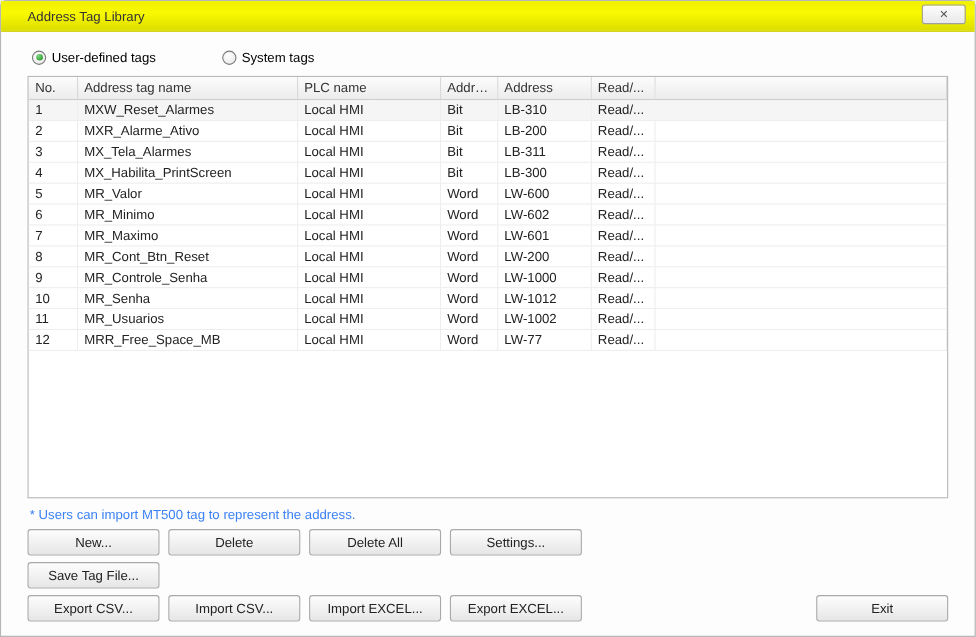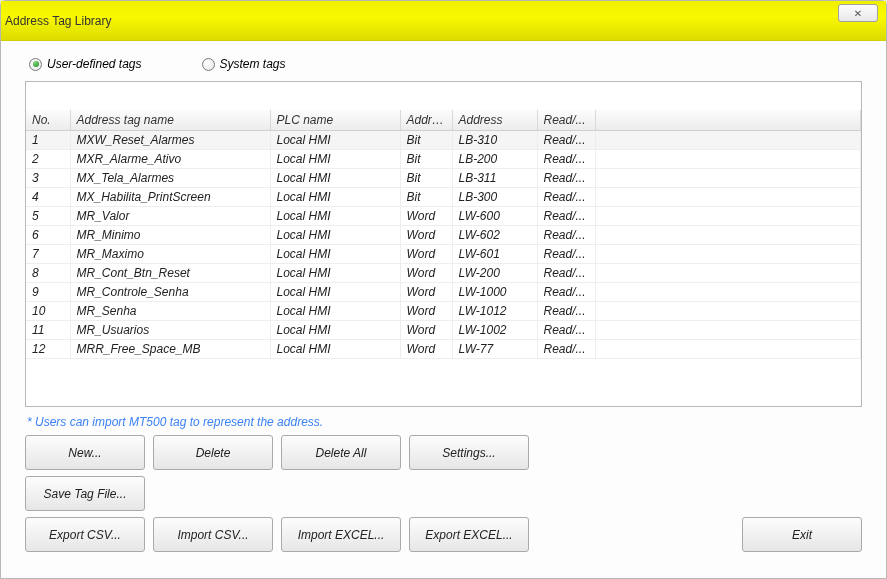--- a/index.html
+++ b/index.html
@@ -17,26 +17,26 @@
     height: 579px;
     background: #fdfdfd;
     border: 1px solid #b6b6b6;
     border-radius: 6px 6px 0 0;
     box-shadow: 0 0 2px rgba(0,0,0,0.2);
     display: flex;
     flex-direction: column;
     position: relative;
   }
   .titlebar {
-    height: 40px;
+    height: 28px;
     background: linear-gradient(#f0f000, #f9f900 40%, #dcdc00);
     border-bottom: 1px solid #d0d000;
     display: flex;
     align-items: center;
-    padding: 0 4px;
+    padding: 0 24px;
     position: relative;
   }
   .titlebar .title {
     font-size: 12px;
     color: #333;
   }
   .close-btn {
     position: absolute;
     right: 8px;
     top: 3px;
@@ -48,24 +48,23 @@
     display: flex;
     align-items: center;
     justify-content: center;
     font-family: Arial, sans-serif;
     font-size: 10px;
     color: #555;
     cursor: default;
   }
   .content {
     flex: 1;
-    padding: 12px 24px 26px 24px;
+    padding: 12px 24px 13px 24px;
     display: flex;
     flex-direction: column;
-    font-style: italic;
   }
   .radio-row {
     display: flex;
     gap: 60px;
     padding: 4px 4px 10px 4px;
   }
   .radio-item {
     display: flex;
     align-items: center;
     gap: 5px;
@@ -93,21 +92,20 @@
     border: 1px solid #b8b8b8;
     background: #fff;
     overflow: hidden;
     display: flex;
     flex-direction: column;
   }
   table {
     border-collapse: collapse;
     width: 100%;
     table-layout: fixed;
-    margin-top: 28px;
   }
   thead th {
     background: linear-gradient(#fcfcfc,#ececec);
     border-right: 1px solid #d9d9d9;
     border-bottom: 1px solid #cfcfcf;
     text-align: left;
     font-weight: normal;
     padding: 3px 6px;
     color: #333;
     white-space: nowrap;
@@ -141,21 +139,21 @@
     flex-direction: column;
     gap: 6px;
   }
   .btn-row {
     display: flex;
     gap: 8px;
     align-items: center;
   }
   .btn {
     min-width: 120px;
-    height: 35px;
+    height: 24px;
     border: 1px solid #a9a9a9;
     border-radius: 3px;
     background: linear-gradient(#fdfdfd,#e6e6e6);
     text-align: center;
     display: flex;
     align-items: center;
     justify-content: center;
     padding: 0 10px;
     cursor: default;
     color: #222;

